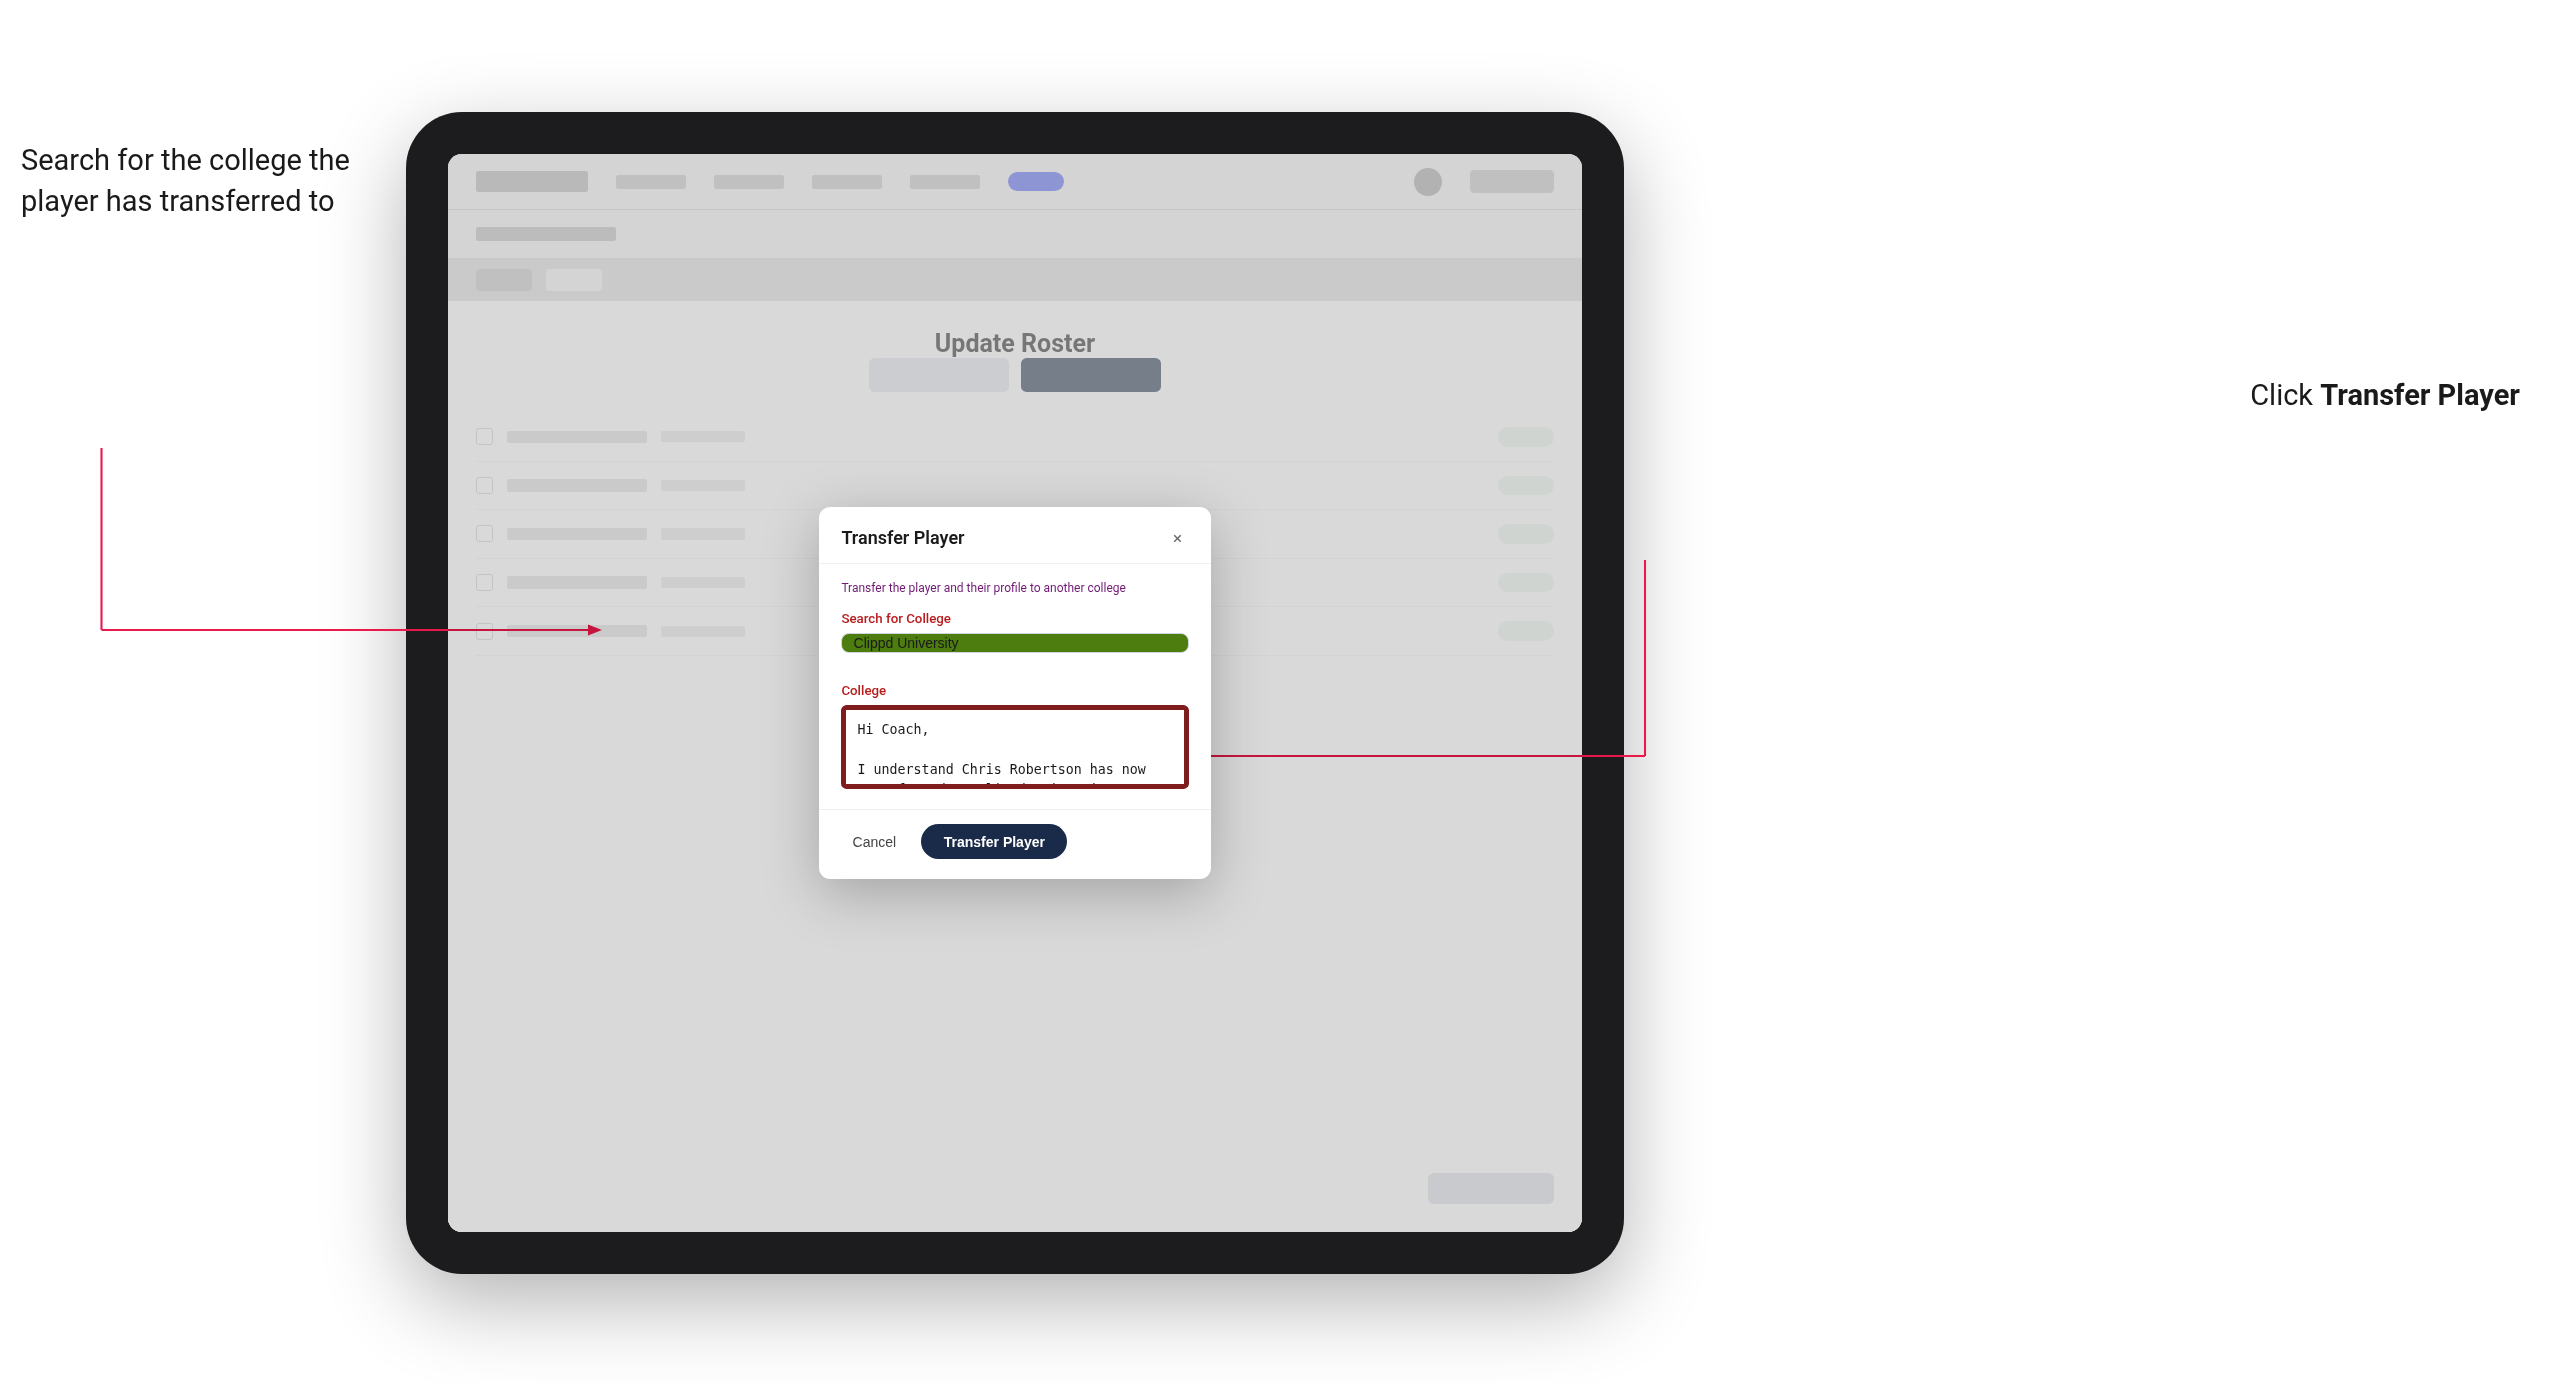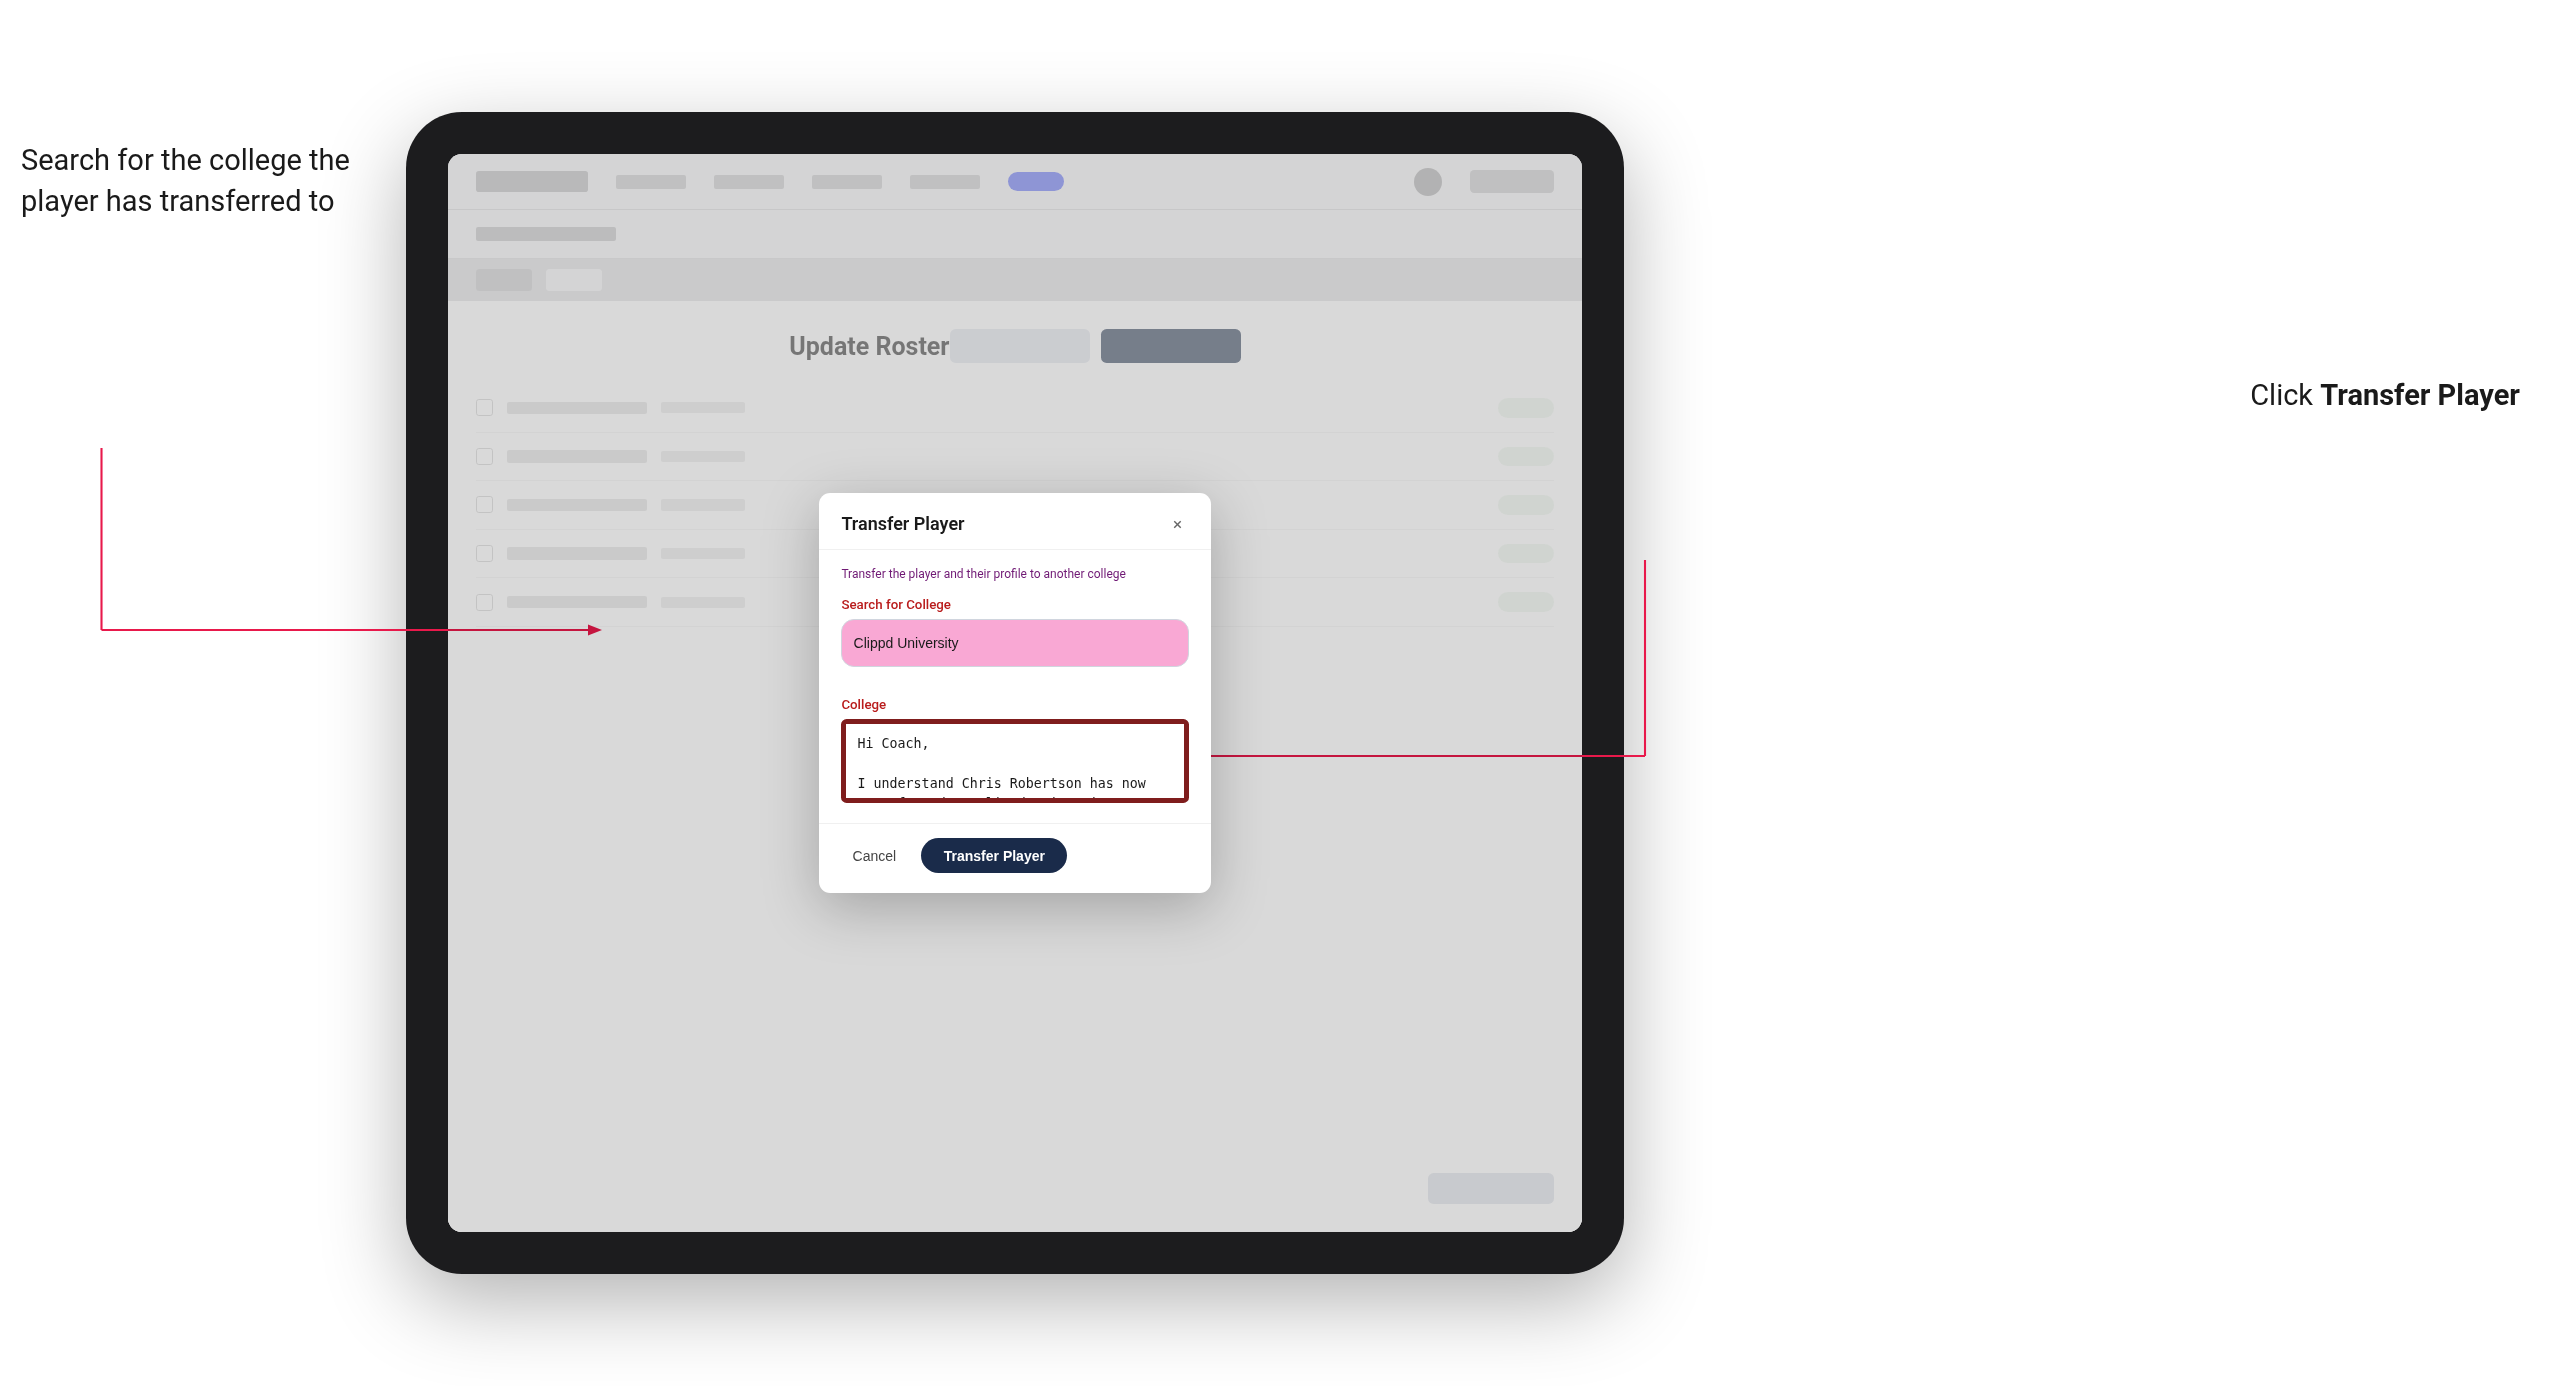--- a/index.html
+++ b/index.html
@@ -166,23 +166,24 @@
     .main-content {
       position: absolute;
       top: 147px; left: 0; right: 0; bottom: 0;
       background: #ffffff;
       padding: 28px;
     }
 
     .page-title-bar {
       display: flex;
       align-items: center;
-      justify-content: center;
+      justify-content: flex-end;
       margin-bottom: 21px;
       opacity: 0.5;
+      flex-direction: column;
     }
 
     .page-title-text {
       font-size: 25px;
       font-weight: 700;
       color: #1a1a1a;
     }
 
     .action-btns {
       display: flex;
@@ -308,28 +309,28 @@
       font-size: 13.3px;
       font-weight: 500;
       color: #b91c1c;
       margin-bottom: 7px;
       display: block;
       margin-top: 16px;
     }
 
     .form-input {
       width: 100%;
-      height: 48px;
+      height: 20px;
       border: 1px solid #d0d5de;
-      border-radius: 13px;
+      border-radius: 8px;
       padding: 0 11.2px;
       font-size: 14px;
       color: #1a1a1a;
       margin-bottom: 14px;
-      background: #f9a8d4;
+      background: #4d7c0f;
       outline: none;
     }
 
     .form-textarea {
       width: 100%;
       height: 84px;
       border: 5px solid #7f1d1d;
       border-radius: 5.6px;
       padding: 9.8px 11.2px;
       font-size: 13.3px;

